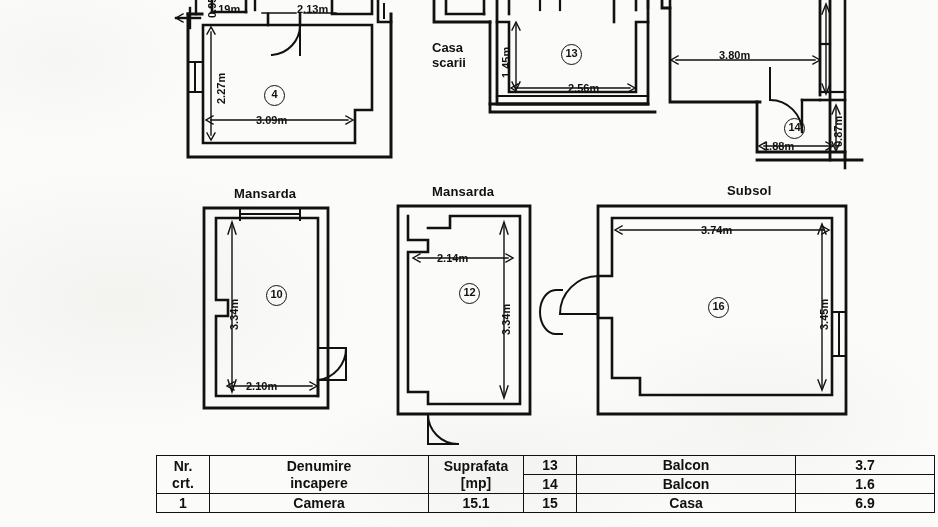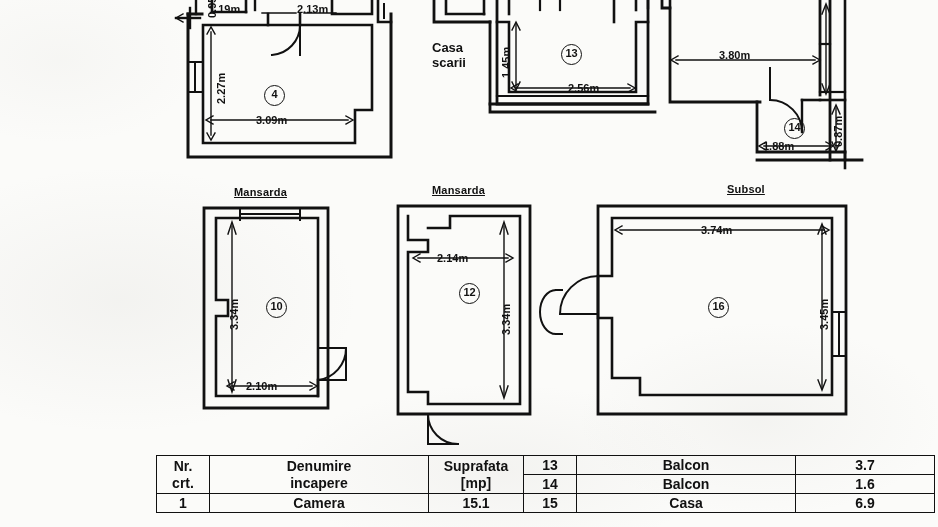--- a/index.html
+++ b/index.html
@@ -49,21 +49,21 @@
     color:#c8c6bf;font-weight:400;white-space:nowrap;
   }
   .wm-line3{
     position:absolute;left:48px;top:54px;
     font-family:"Liberation Sans", sans-serif;font-size:7px;letter-spacing:3px;
     color:#d2d0c9;white-space:nowrap;
   }
 
   
   .txt{position:absolute;font-family:"Liberation Sans", sans-serif;color:#111;white-space:nowrap;}
-  .level-label{font-size:11px;font-weight:700;letter-spacing:.2px;text-decoration:underline;}
+  .level-label{font-size:13px;font-weight:700;letter-spacing:.2px;}
   .casa-label{font-size:13px;font-weight:700;line-height:15px;margin-left:20px;}
   .dim{font-size:11px;font-weight:700;}
   .dim.v{transform-origin:0 0;}
   .roomnum{
     position:absolute;width:19px;height:19px;border:1.6px solid #111;border-radius:50%;
     font-size:11px;font-weight:700;color:#111;text-align:center;line-height:17px;
     font-family:"Liberation Sans", sans-serif;background:transparent;
   }
 
   
@@ -261,21 +261,21 @@
     <div>scarii</div>
   </div>
 
   <div class="txt level-label" style="left:234px;top:186px;">Mansarda</div>
   <div class="txt level-label" style="left:432px;top:184px;">Mansarda</div>
   <div class="txt level-label" style="left:727px;top:183px;">Subsol</div>
 
   <div class="roomnum" style="left:264px;top:85px;">4</div>
   <div class="roomnum" style="left:561px;top:44px;">13</div>
   <div class="roomnum" style="left:784px;top:118px;">14</div>
-  <div class="roomnum" style="left:266px;top:297px;">10</div>
+  <div class="roomnum" style="left:266px;top:285px;">10</div>
   <div class="roomnum" style="left:459px;top:283px;">12</div>
   <div class="roomnum" style="left:708px;top:297px;">16</div>
 
   <div class="txt dim" style="left:209px;top:3px;">1.19m</div>
   <div class="txt dim" style="left:297px;top:3px;">2.13m</div>
   <div class="txt dim v" style="left:206px;top:18px;transform:rotate(-90deg);">0.95m</div>
   <div class="txt dim v" style="left:215px;top:104px;transform:rotate(-90deg);">2.27m</div>
   <div class="txt dim" style="left:256px;top:114px;">3.09m</div>
 
   <div class="txt dim v" style="left:500px;top:78px;transform:rotate(-90deg);">1.45m</div>

